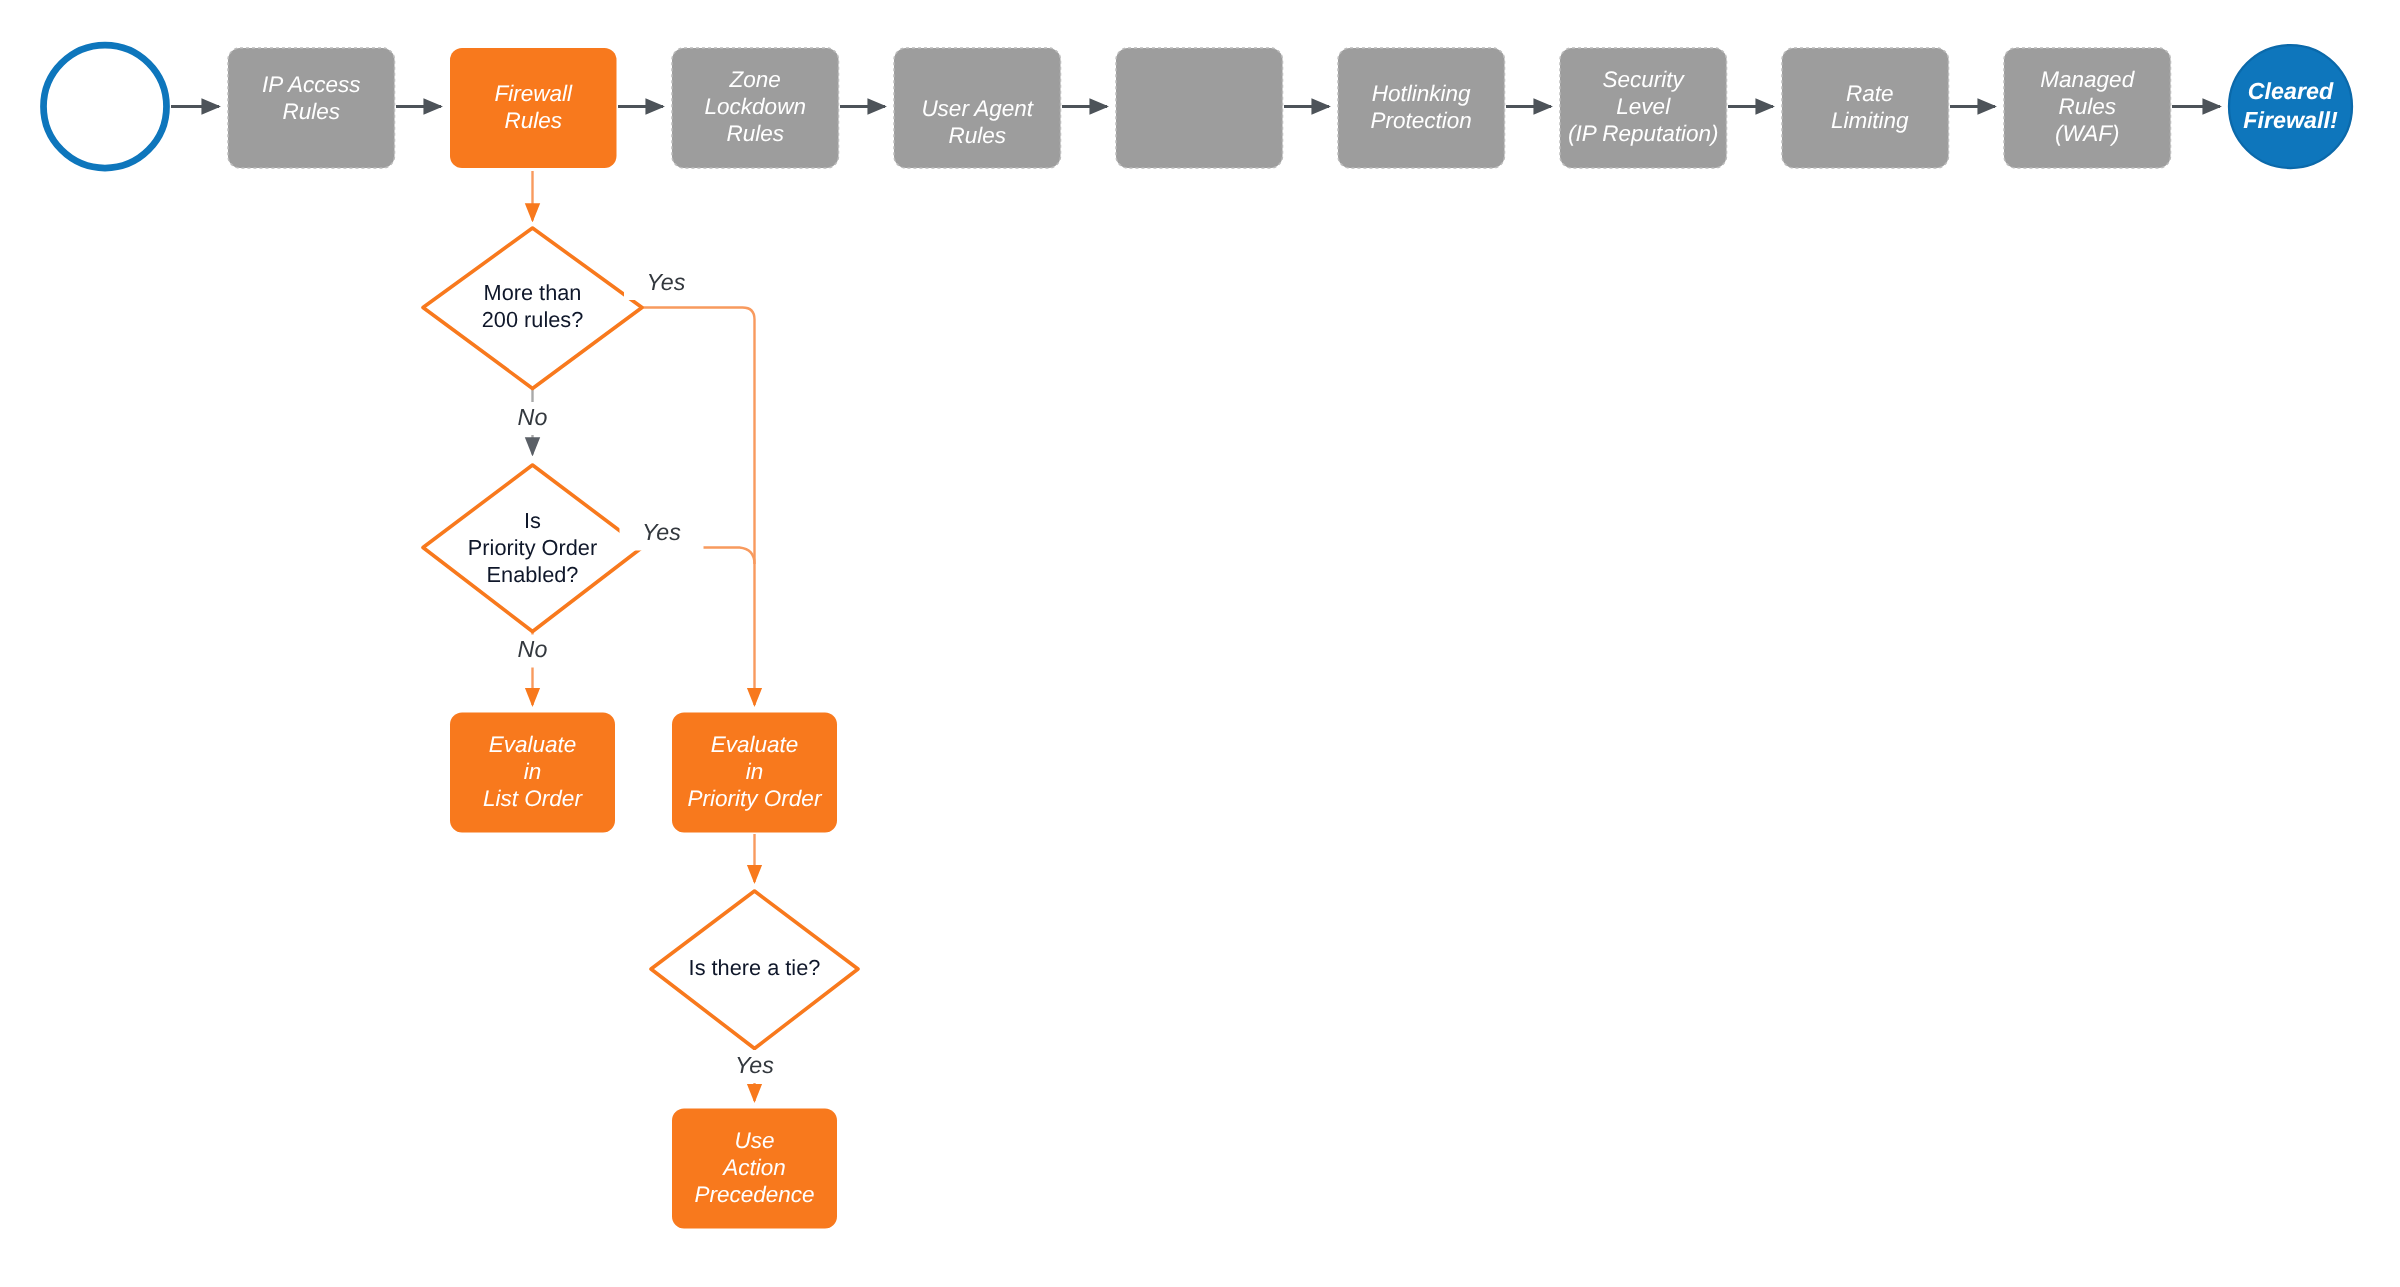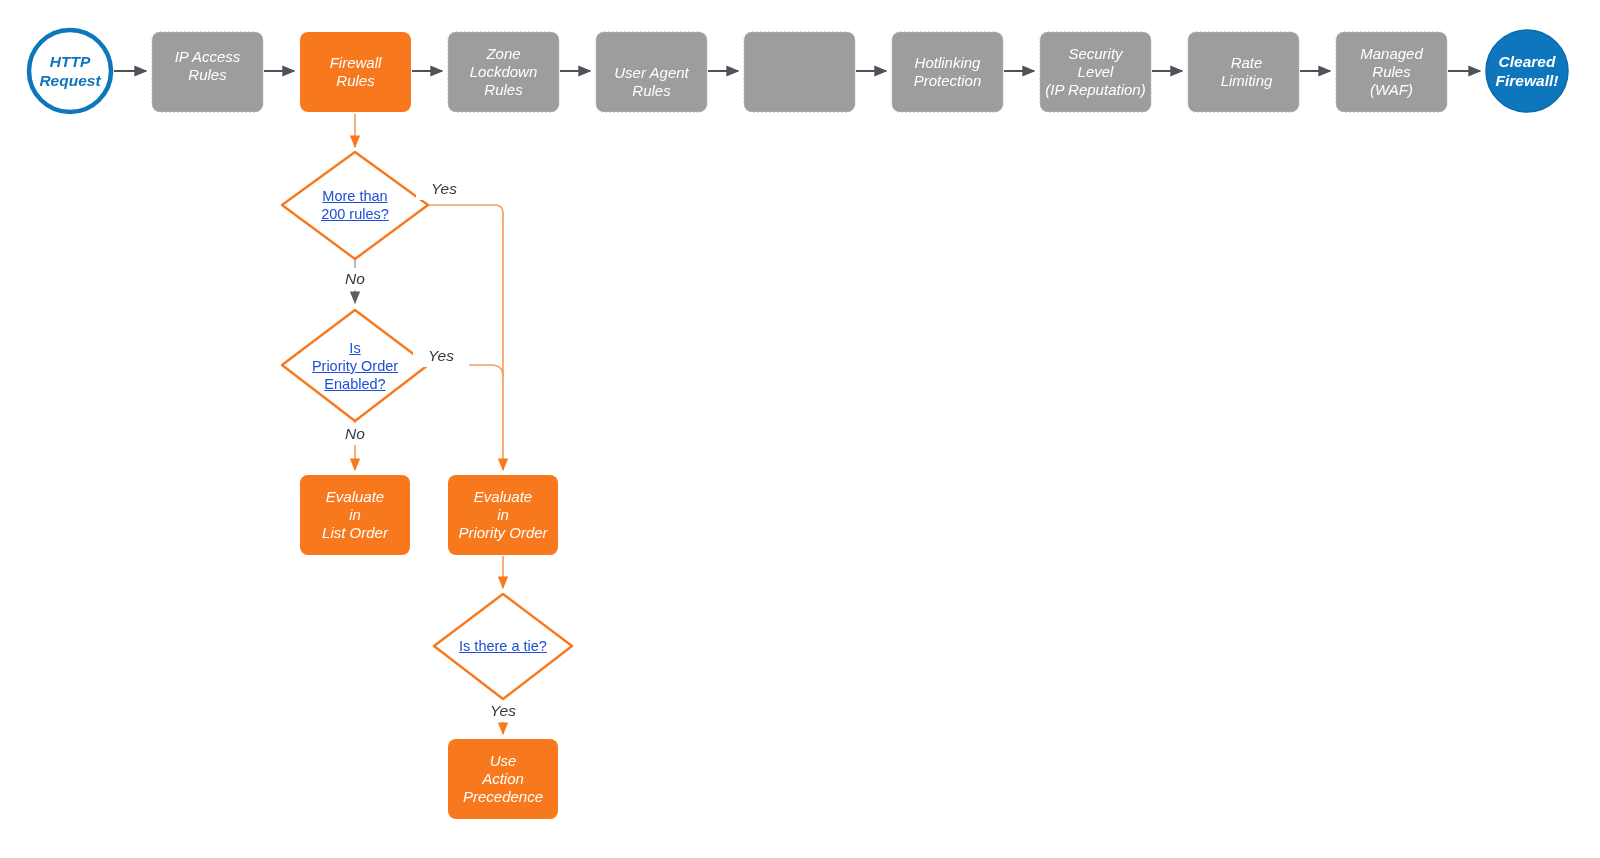--- a/index.html
+++ b/index.html
@@ -28,21 +28,21 @@
   
   .node-label {
     position:absolute;
     display:flex; align-items:center; justify-content:center;
     text-align:center; white-space:pre-line;
     pointer-events:none;
   }
   .box-label     { color:#ffffff; font-style:italic; font-size:15px; line-height:18px; }
   .start-label   { color:#0e76bc; font-weight:bold; font-style:italic; font-size:15.5px; line-height:19px; }
   .end-label     { color:#ffffff; font-weight:bold; font-style:italic; font-size:15.5px; line-height:19px; }
-  .diamond-label { color:#1d4ed8; font-size:14.5px; line-height:18px;text-decoration:underline; }
+  .diamond-label { color:#0f172a; font-size:14.5px; line-height:18px; }
   .edge-label {
     position:absolute;
     display:flex; align-items:center; justify-content:center;
     color:#33383e; font-style:italic; font-size:15.5px;
     background:#ffffff; padding:0 3px;
     pointer-events:none;
   }
 </style>
 </head>
 <body>
@@ -103,22 +103,20 @@
 
     <polygon class="shape-diamond" points="282,205 355,152 428,205 355,259"></polygon>
     <polygon class="shape-diamond" points="282,365 355,310 428,365 355,421"></polygon>
     <polygon class="shape-diamond" points="434,646 503,594 572,646 503,699"></polygon>
 
     <rect class="shape-orange" x="300" y="475" width="110" height="80" rx="8"></rect>
     <rect class="shape-orange" x="448" y="475" width="110" height="80" rx="8"></rect>
     <rect class="shape-orange" x="448" y="739" width="110" height="80" rx="8"></rect>
   </svg>
 
-  <div class="node-label start-label" style="left:28px; top:29px; width:84px; height:84px;">HTTP
-Request</div>
 
   <div class="node-label box-label" style="left:152px; top:32px; width:111px; height:68px;">IP Access
 Rules</div>
   <div class="node-label box-label" style="left:300px; top:32px; width:111px; height:80px;">Firewall
 Rules</div>
   <div class="node-label box-label" style="left:448px; top:32px; width:111px; height:80px;">Zone
 Lockdown
 Rules</div>
   <div class="node-label box-label" style="left:596px; top:32px; width:111px; height:100px;">User Agent
 Rules</div>

